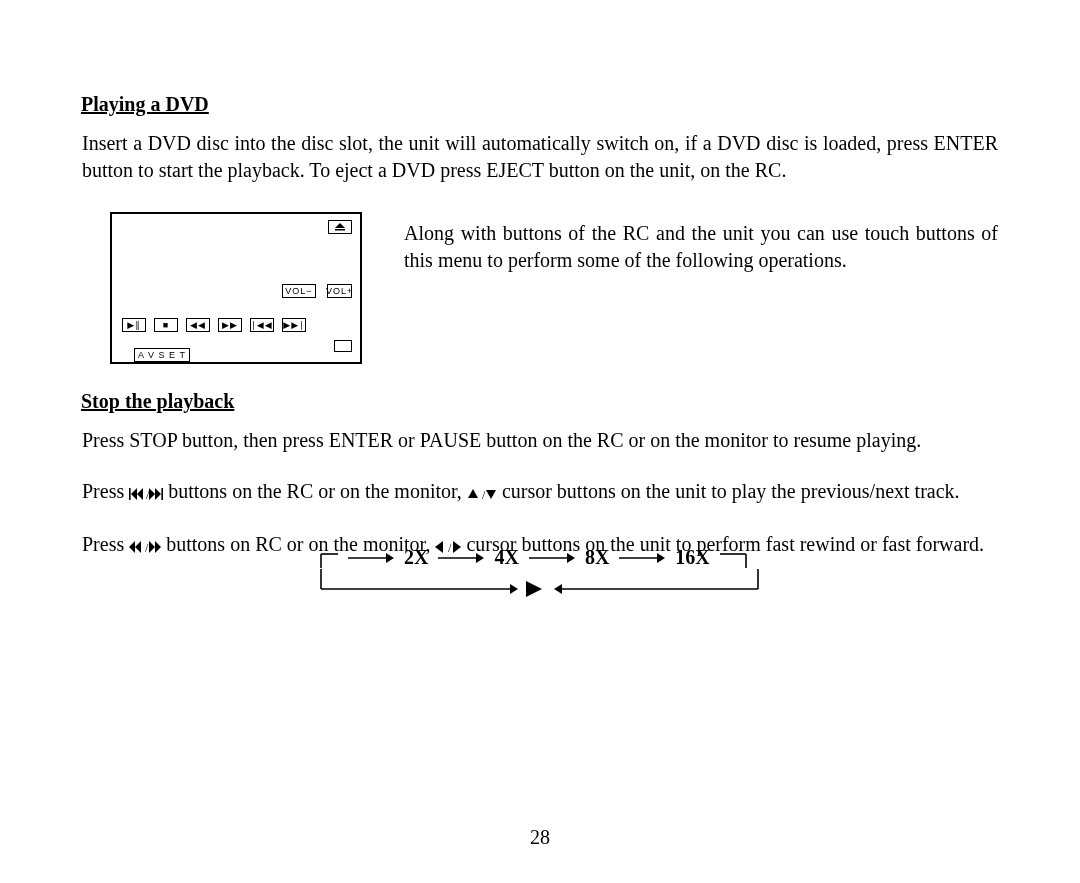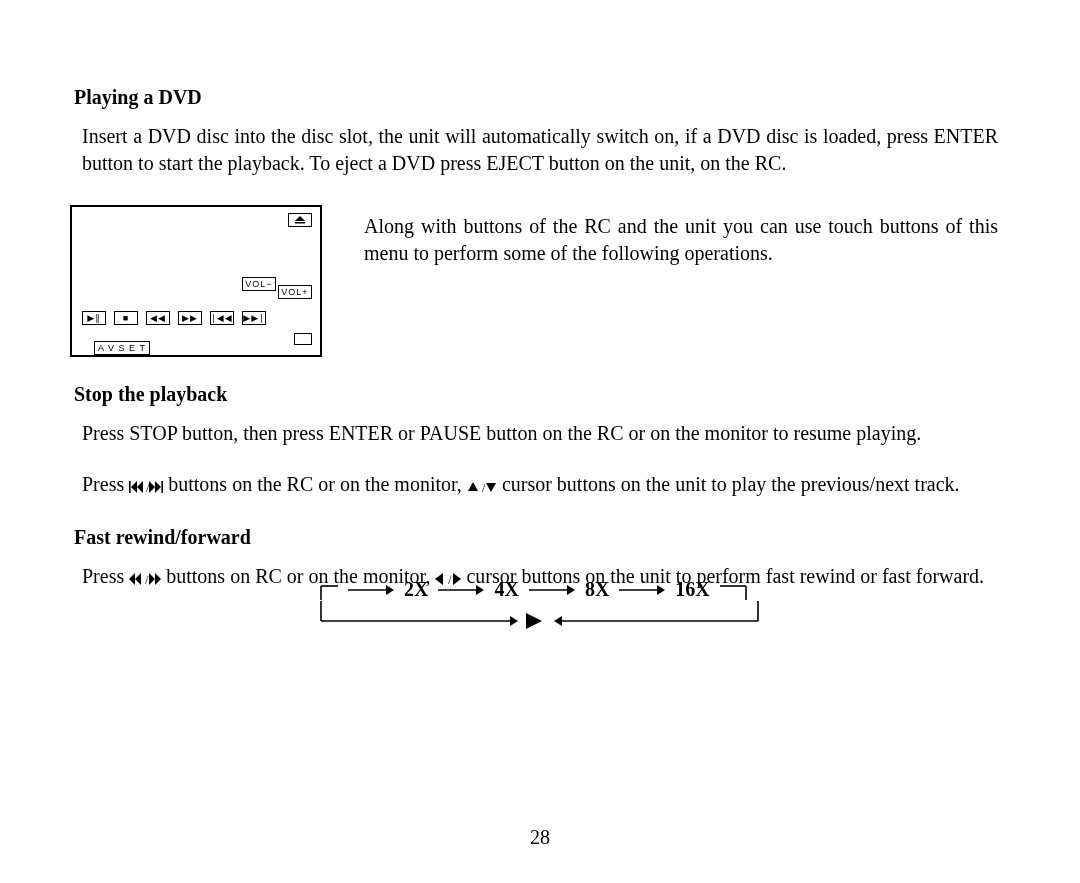--- a/index.html
+++ b/index.html
@@ -13,59 +13,61 @@
   }
   .page {
     box-sizing: border-box;
     width: 1080px;
     min-height: 883px;
     padding: 80px 70px 20px 70px;
     position: relative;
   }
   .heading {
     font-weight: bold;
-    margin: 4px;
+    text-decoration: underline;
+    margin: 11px;
   }
   p {
     margin: 12px;
     text-align: justify;
     line-height: 1.35;
   }
   .block { margin-bottom: 24px; }
   .figure-row {
     display: flex;
     align-items: flex-start;
     gap: 30px;
     margin-bottom: 24px;
   }
   .screen {
     border: 2px solid #000;
     width: 248px;
     height: 148px;
     position: relative;
     flex: 0 0 auto;
     margin-top: 4px;
+    margin-left: 40px;
   }
   .iconbox {
     border: 1px solid #000;
     position: absolute;
     font-size: 9px;
     height: 14px;
     box-sizing: border-box;
     display: flex;
     align-items: center;
     justify-content: center;
     font-family: Arial, Helvetica, sans-serif;
     letter-spacing: 1px;
     padding: 0 2px;
     line-height: 1;
   }
   .eject   { top: 6px;  right: 8px; width: 24px; }
   .vol-m   { top: 70px; right: 44px; width: 34px; }
-  .vol-p   { top: 78px; right: 8px;  width: 34px; }
+  .vol-p   { top: 70px; right: 8px;  width: 25px; }
   .btnrow  { top: 104px; left: 10px; display: flex; gap: 8px; position: absolute; }
   .btnrow .iconbox { position: static; width: 24px; }
   .avset   { top: 134px; left: 22px; width: 56px; }
   .smallic { top: 126px; right: 8px; width: 18px; height: 12px; }
   .fig-side {
     flex: 1 1 auto;
     text-align: justify;
   }
   .inline-icon {
     display: inline-block;
@@ -164,21 +166,20 @@
           <polygon points="6,1 11,10 1,10" fill="#000"></polygon>
           <text x="15" y="11" font-size="12" font-family="Times New Roman" fill="#000">/</text>
           <polygon points="24,11 29,2 19,2" fill="#000"></polygon>
         </svg>
       </span>
       <span> cursor buttons on the unit to play the previous/next track.</span>
     </p>
   </div>
 
   <div class="block">
-    <p class="heading">Fast rewind/forward</p>
     <p>
       <span>Press </span>
       <span class="inline-icon">
         <svg width="32" height="12" viewBox="0 0 32 12">
           <polygon points="0,6 6,0 6,12" fill="#000"></polygon>
           <polygon points="6,6 12,0 12,12" fill="#000"></polygon>
           <text x="16" y="11" font-size="12" font-family="Times New Roman" fill="#000">/</text>
           <polygon points="26,0 32,6 26,12" fill="#000"></polygon>
           <polygon points="20,0 26,6 20,12" fill="#000"></polygon>
         </svg>

